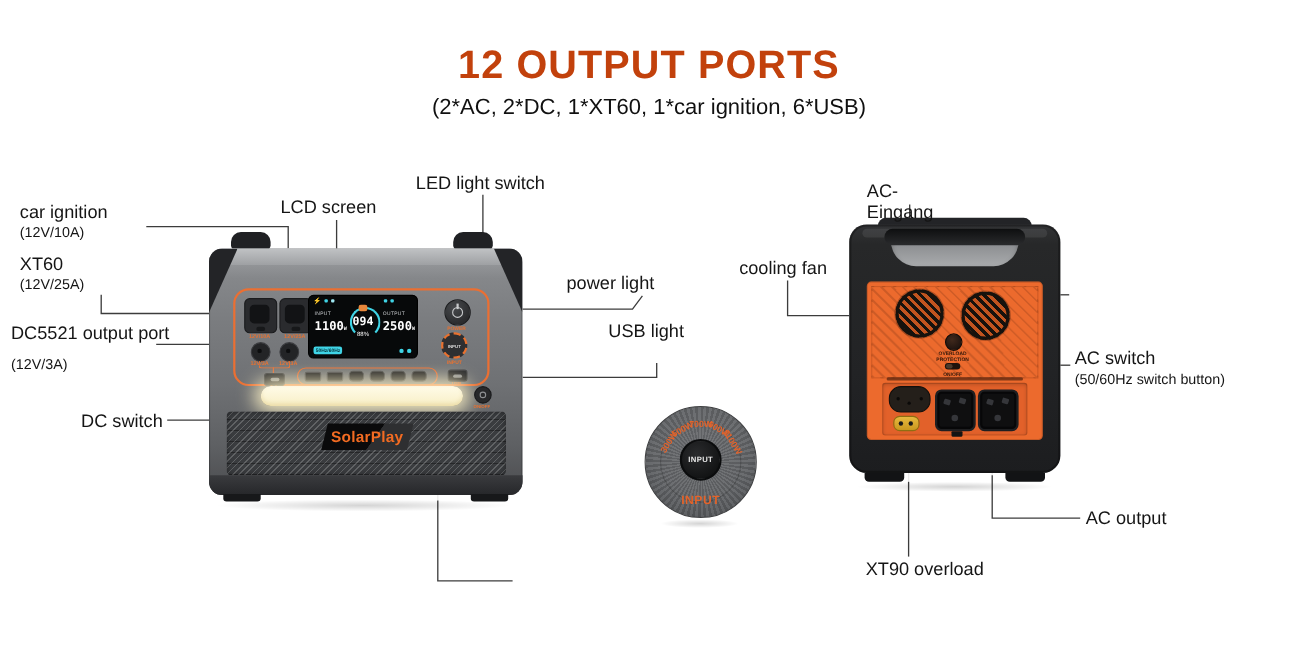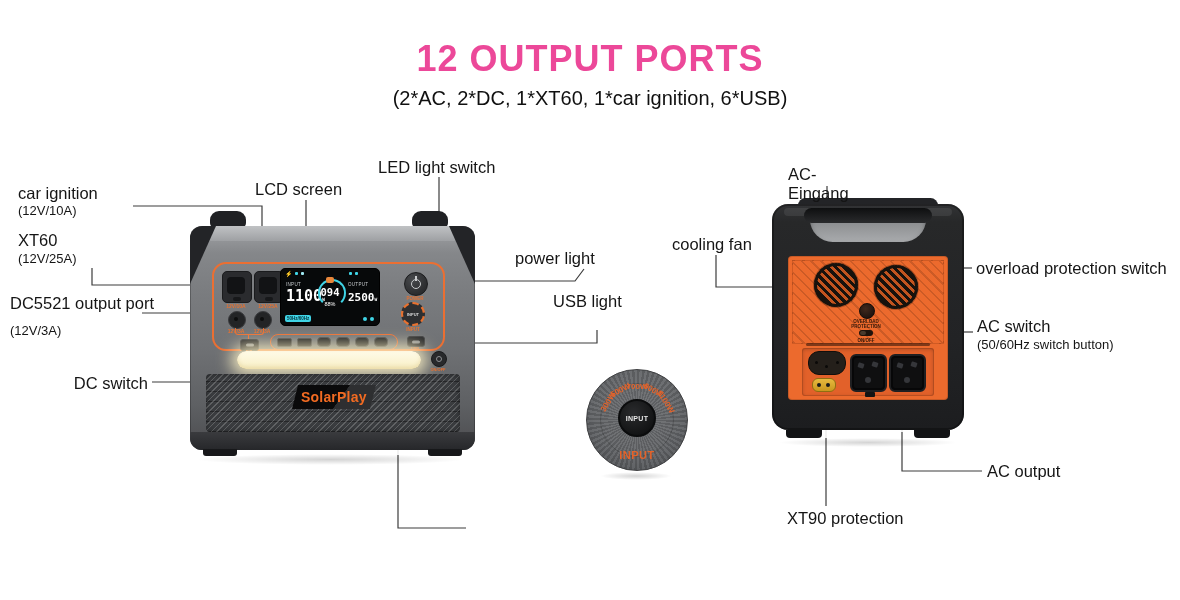--- a/index.html
+++ b/index.html
@@ -1,20 +1,20 @@
 <!DOCTYPE html>
 <html><head>
 <meta charset="utf-8">
 <style>
   html,body{margin:0;padding:0;background:#fff;}
   .canvas{position:relative;width:1180px;height:600px;background:#fff;overflow:hidden;
           font-family:"Liberation Sans",sans-serif;}
   .abs{position:absolute;}
   .title{position:absolute;left:0;top:38px;width:1180px;text-align:center;
-         font-size:36px;font-weight:800;letter-spacing:1px;color:#ec4899;}
+         font-size:36px;font-weight:800;letter-spacing:1px;color:#c2410c;}
   .subtitle{position:absolute;left:0;top:87px;width:1180px;text-align:center;
             font-size:20px;color:#101010;}
   .lbl{position:absolute;color:#151515;font-size:16.5px;line-height:1.15;}
   .lbl.sub{font-size:13px;}
   .ctr{text-align:left;}
   .rgt{text-align:right;}
   .micro{position:absolute;font-weight:700;color:#E8712F;text-align:center;line-height:1.1;}
   .leaders{position:absolute;left:0;top:0;}
   .leaders polyline{fill:none;stroke-width:1.2px;}
   .ln-d{stroke:#3c3c3c;}
@@ -152,21 +152,21 @@
 
     <div class="lcd">
       <span class="abs" style="left:4px;top:2px;font-size:6px;color:#3FD4E6;line-height:6px;">⚡</span>
       <div class="lcd-ico" style="left:14px;top:3px;width:3px;height:3px;background:#3FD4E6;"></div>
       <div class="lcd-ico" style="left:20px;top:3px;width:3px;height:3px;background:#9FE8F2;"></div>
       <div class="lcd-ico" style="left:68px;top:3px;width:3px;height:3px;background:#3FD4E6;"></div>
       <div class="lcd-ico" style="left:74px;top:3px;width:3px;height:3px;background:#3FD4E6;"></div>
       <div class="lcd-ico" style="left:81px;top:3px;width:9px;height:4px;border:1px solid #DDе;border-color:#DDD;"></div>
       <div class="abs" style="left:5px;top:13px;width:26px;">
         <div class="lcd-lab">INPUT</div>
-        <span class="seg" style="font-size:15px;">1100</span><span class="seg" style="font-size:4.5px;">W</span>
+        <span class="seg" style="font-size:11px;">1100</span><span class="seg" style="font-size:4.5px;">W</span>
       </div>
       <div class="abs" style="left:33px;top:10px;width:32px;height:30px;">
         <div class="arc"></div>
         <div class="abs" style="left:12px;top:-2px;width:8px;height:6px;background:#E8873B;border-radius:2px;"></div>
         <div class="seg abs" style="left:0;top:7px;width:32px;text-align:center;font-size:10.5px;">094</div>
         <div class="abs" style="left:0;top:22px;width:32px;text-align:center;font-size:5.5px;color:#FFF;">88%</div>
       </div>
       <div class="abs" style="left:67px;top:13px;width:28px;">
         <div class="lcd-lab">OUTPUT</div>
         <span class="seg" style="font-size:11px;">2500</span><span class="seg" style="font-size:4.5px;">W</span>
@@ -307,21 +307,20 @@
 
   <div class="lbl ctr" style="left:255px;top:180px;width:100px;">LCD screen</div>
   <div class="lbl ctr" style="left:378px;top:158px;width:125px;">LED light switch</div>
   <div class="lbl" style="left:515px;top:249px;">power light</div>
 
   <div class="lbl ctr" style="left:553px;top:292px;width:95px;">USB light</div>
 
 
   <div class="lbl ctr" style="left:788px;top:165px;width:86px;">AC-Eingang</div>
   <div class="lbl ctr" style="left:672px;top:235px;width:88px;">cooling fan</div>
-  <div class="lbl" style="left:976px;top:259px;">overload protection switch</div>
 
   <div class="lbl" style="left:977px;top:317px;">AC switch</div>
   <div class="lbl sub" style="left:977px;top:338px;">(50/60Hz switch button)</div>
 
   <div class="lbl" style="left:987px;top:462px;">AC output</div>
-  <div class="lbl" style="left:787px;top:509px;">XT90 protection</div>
+  <div class="lbl" style="left:787px;top:509px;">XT90 overload</div>
 
 </div>
 
 </body></html>

